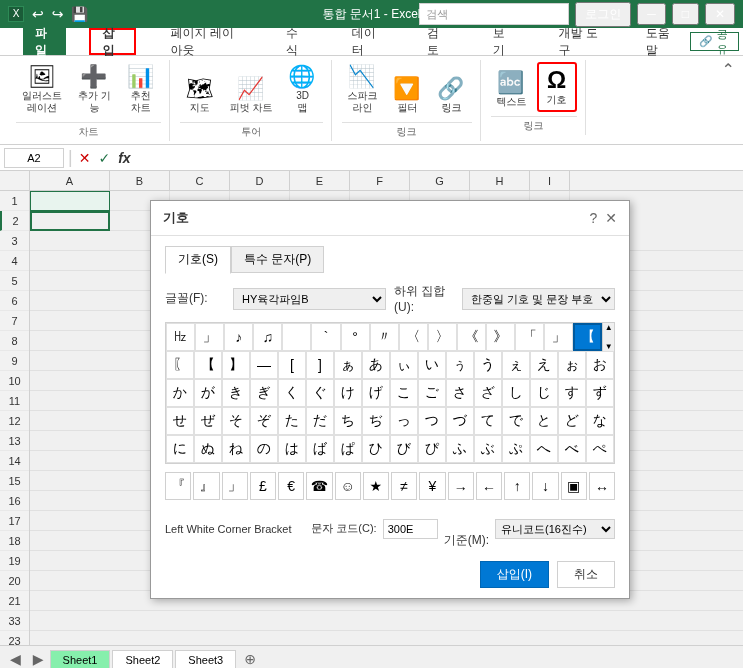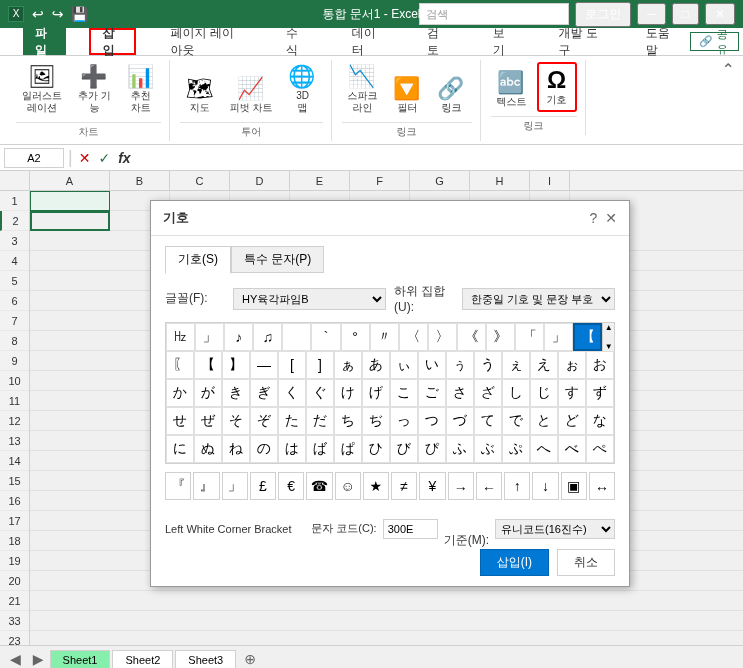--- a/index.html
+++ b/index.html
@@ -64,21 +64,21 @@
     .symbol-grid { border: 1px solid #d0d0d0; width: 100%; }
     .symbol-row { display: flex; }
     .symbol-cell { width: 30px; height: 28px; border: 1px solid #e0e0e0; display: flex; align-items: center; justify-content: center; font-size: 14px; cursor: pointer; }
     .symbol-cell.selected { background: #0078d4; color: white; border: 2px solid #005a9e; }
 
     .recent-section { margin-top: 8px; }
     .recent-label { font-size: 11px; color: #333; margin-bottom: 4px; }
     .recent-row { display: flex; gap: 2px; }
     .recent-cell { width: 30px; height: 28px; border: 1px solid #d0d0d0; display: flex; align-items: center; justify-content: center; font-size: 14px; cursor: pointer; }
 
-    .dialog-buttons { display: flex; justify-content: flex-end; gap: 8px; }
+    .dialog-buttons { display: flex; justify-content: flex-end; gap: 8px; margin-top: 12px; }
     .btn-insert { background: #0078d4; color: white; border: 1px solid #0066b4; padding: 4px 16px; font-size: 12px; cursor: pointer; }
     .btn-cancel { background: white; color: #333; border: 1px solid #d0d0d0; padding: 4px 16px; font-size: 12px; cursor: pointer; }
 
     .search-box { background: white; border: 1px solid #d0d0d0; height: 22px; display: flex; align-items: center; padding: 0 6px; width: 150px; font-size: 11px; color: #999; }
   </style>
 </head>
 <body>
 
 <div class="title-bar">
   <div class="title-bar-left">

